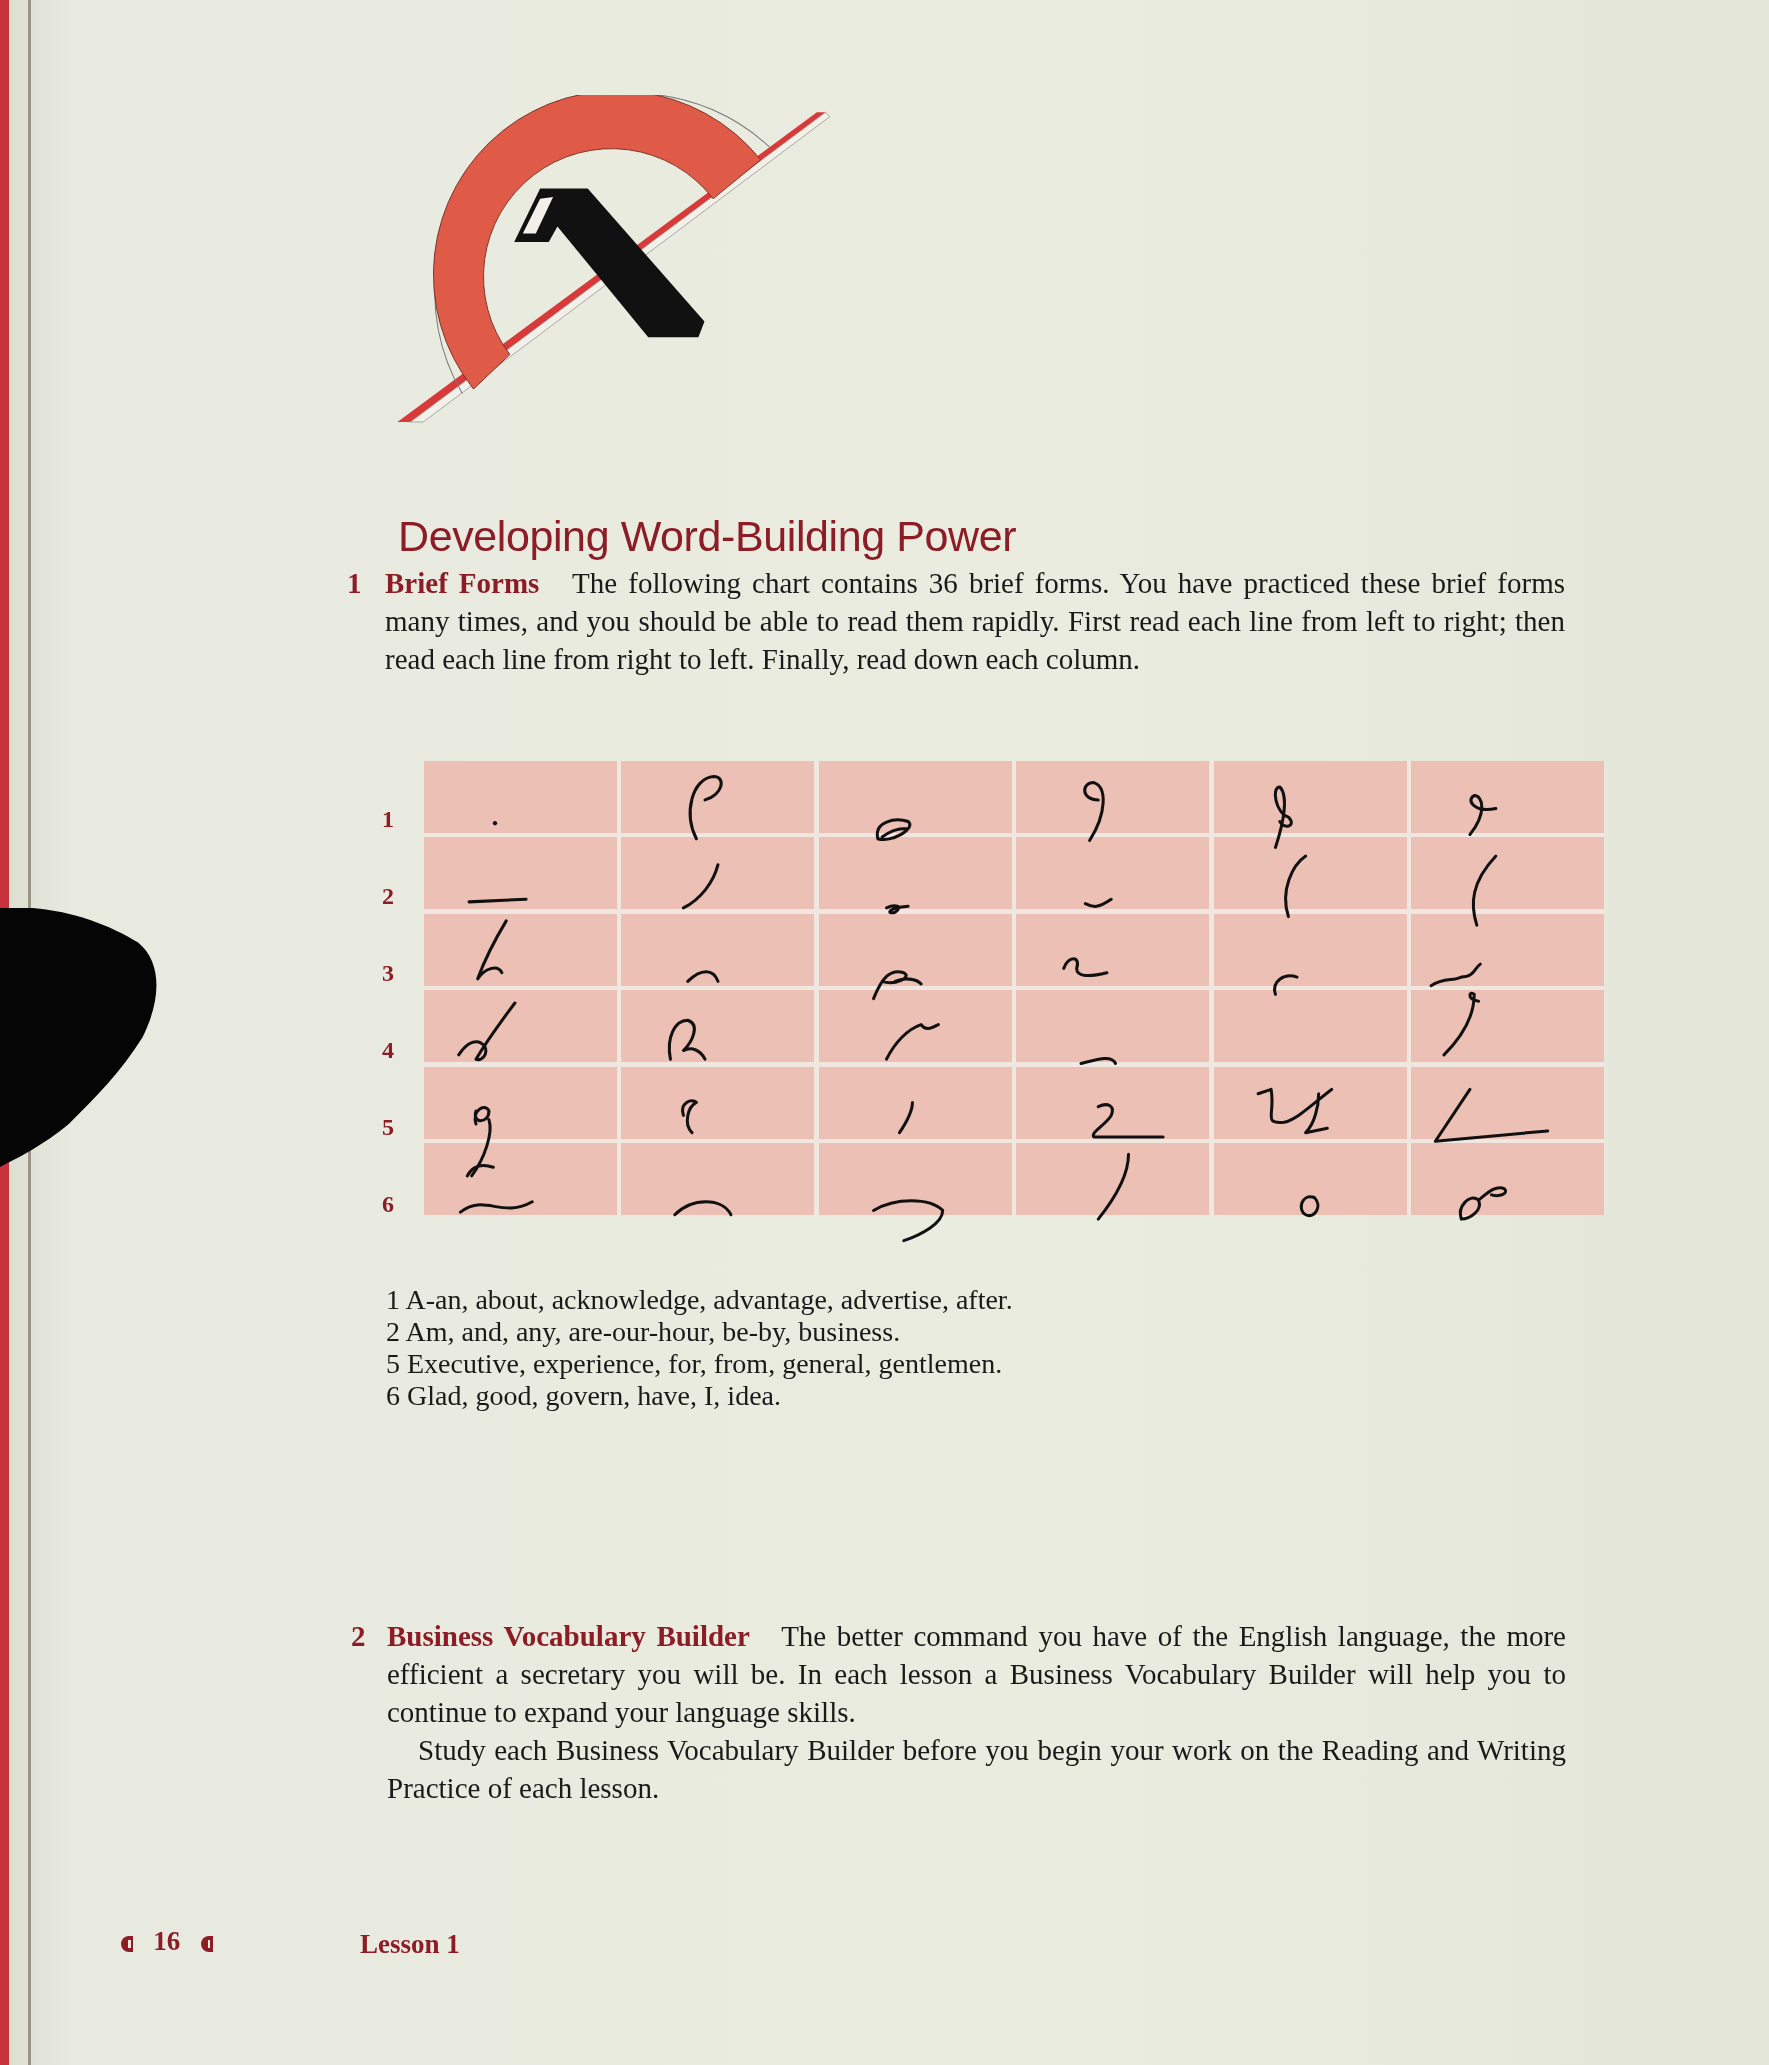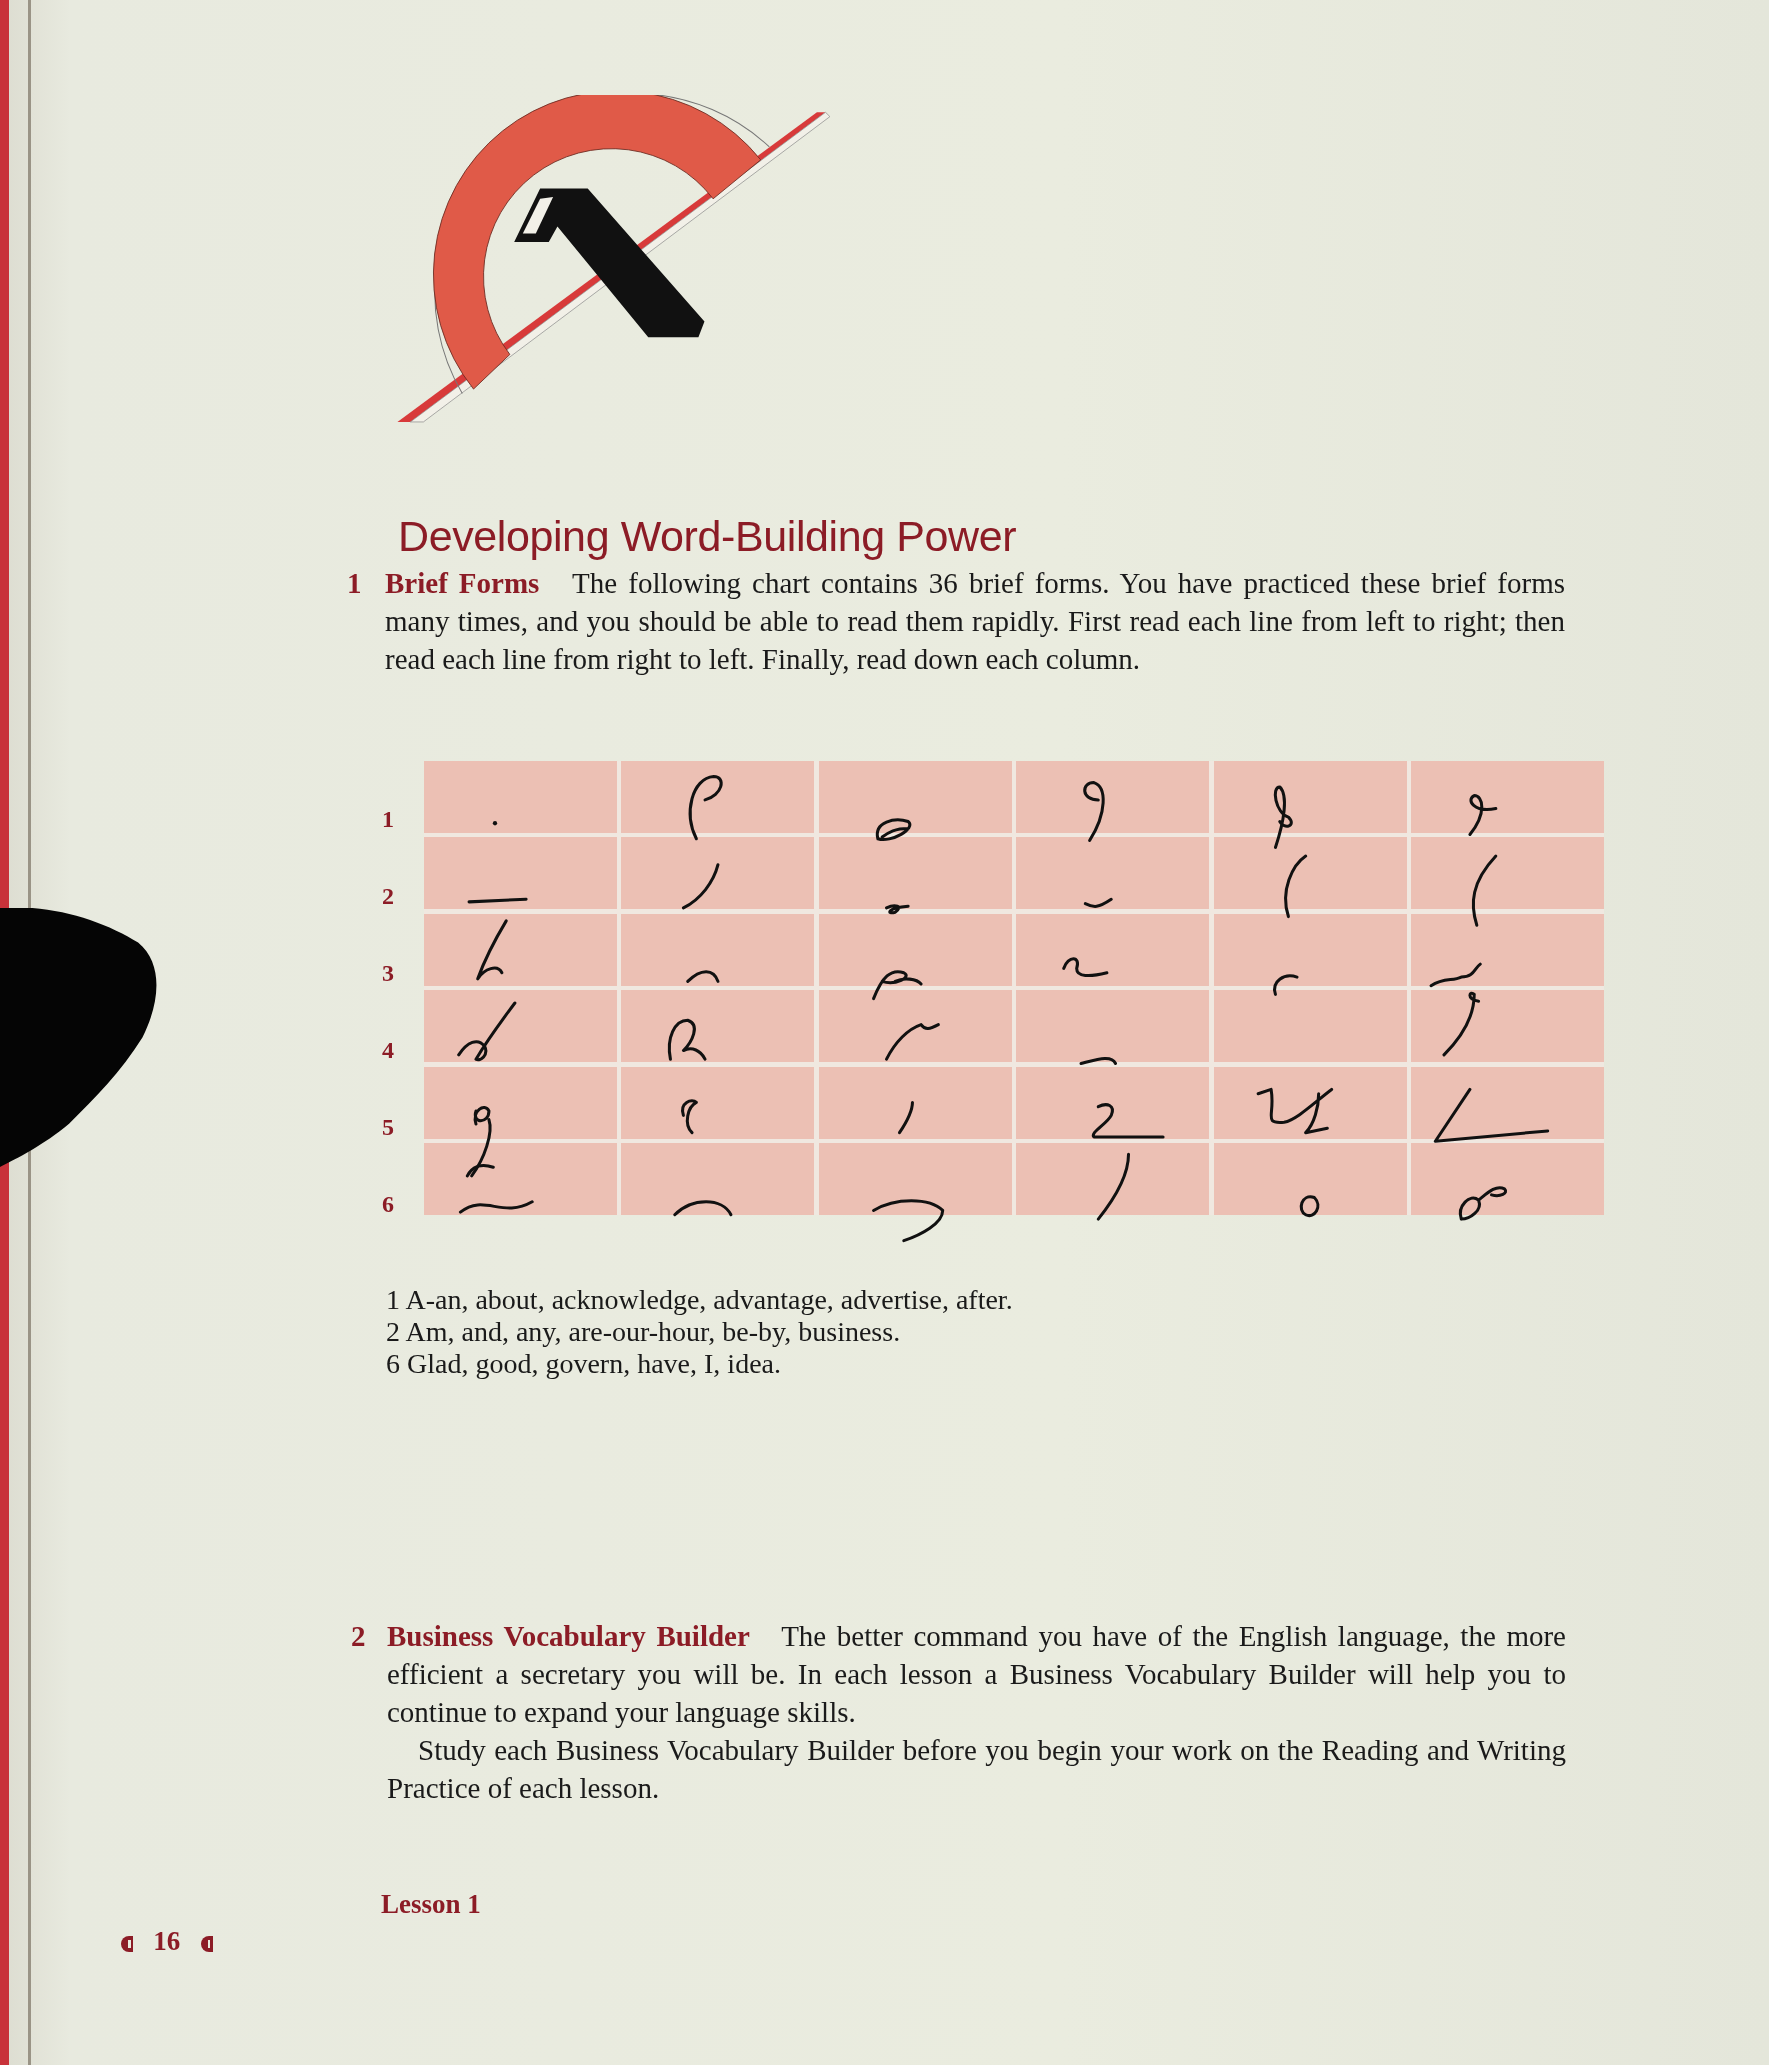--- a/index.html
+++ b/index.html
@@ -142,35 +142,36 @@
       <path d="M520 520 C545 505 585 505 600 520 C600 535 575 548 555 555"></path>
       <path d="M780 530 C800 505 815 480 815 455"></path>
       <path d="M1020 525 C1010 520 1015 500 1030 505 C1040 515 1030 530 1020 525"></path>
       <path d="M1200 530 C1195 515 1210 500 1220 508 C1225 520 1210 530 1200 530 M1220 508 C1230 500 1240 490 1250 495 C1255 500 1245 505 1235 502"></path>
     </svg>
   </div>
 
   <div class="list">
     <div class="row"><span>1</span> <span>A-an, about, acknowledge, advantage, advertise, after.</span></div>
     <div class="row"><span>2</span> <span>Am, and, any, are-our-hour, be-by, business.</span></div>
+    <div class="row"><span>5</span> <span>Executive, experience, for, from, general, gentlemen.</span></div>
     <div class="row"><span>6</span> <span>Glad, good, govern, have, I, idea.</span></div>
   </div>
 
 
   <div class="para" style="left:387px;top:1617px;width:1179px;">
     <span class="num" style="left:-36px;top:0;">2</span>
     <span class="lead">Business Vocabulary Builder</span>&nbsp;&nbsp;
     <span>The better command you have of the English language, the more efficient a secretary you will be. In each lesson a Business Vocabulary Builder will help you to continue to expand your language skills.</span>
     <div style="text-indent:31px;">Study each Business Vocabulary Builder before you begin your work on the Reading and Writing Practice of each lesson.</div>
   </div>
 
   <div class="footer" style="left:121px;margin-top:37px;">
     <span class="half-moon"></span>
     &nbsp;&nbsp;<span>16</span>&nbsp;&nbsp;
     <span class="half-moon"></span>
   </div>
-  <div class="footer" style="left:381px;">Lesson 1</div>
+  <div class="footer" style="left:360px;margin-top:40px;">Lesson 1</div>
 
   <svg class="thumb" viewBox="0 0 190 300">
     <path d="M0 0 C60 -5 120 15 160 40 C190 65 185 110 165 150 C140 190 110 220 80 250 C50 275 20 290 0 300 Z" fill="#050505"></path>
   </svg>
 </div>
 
 
 </body></html>

